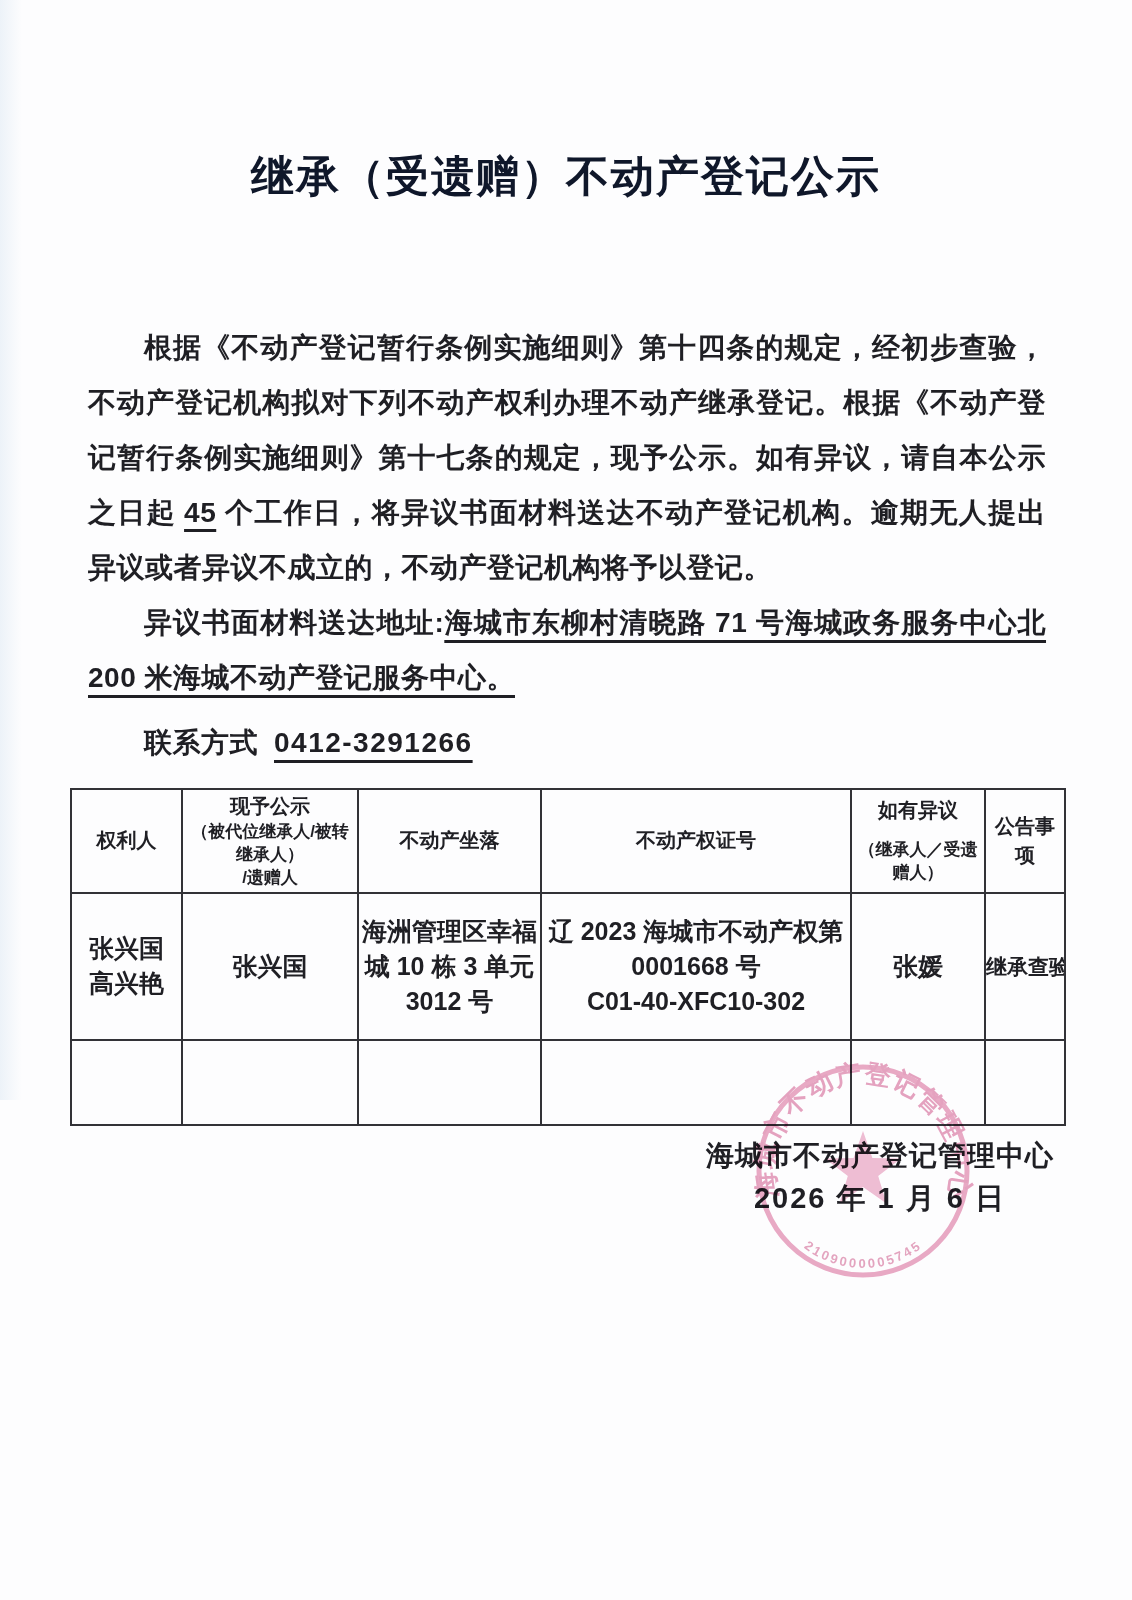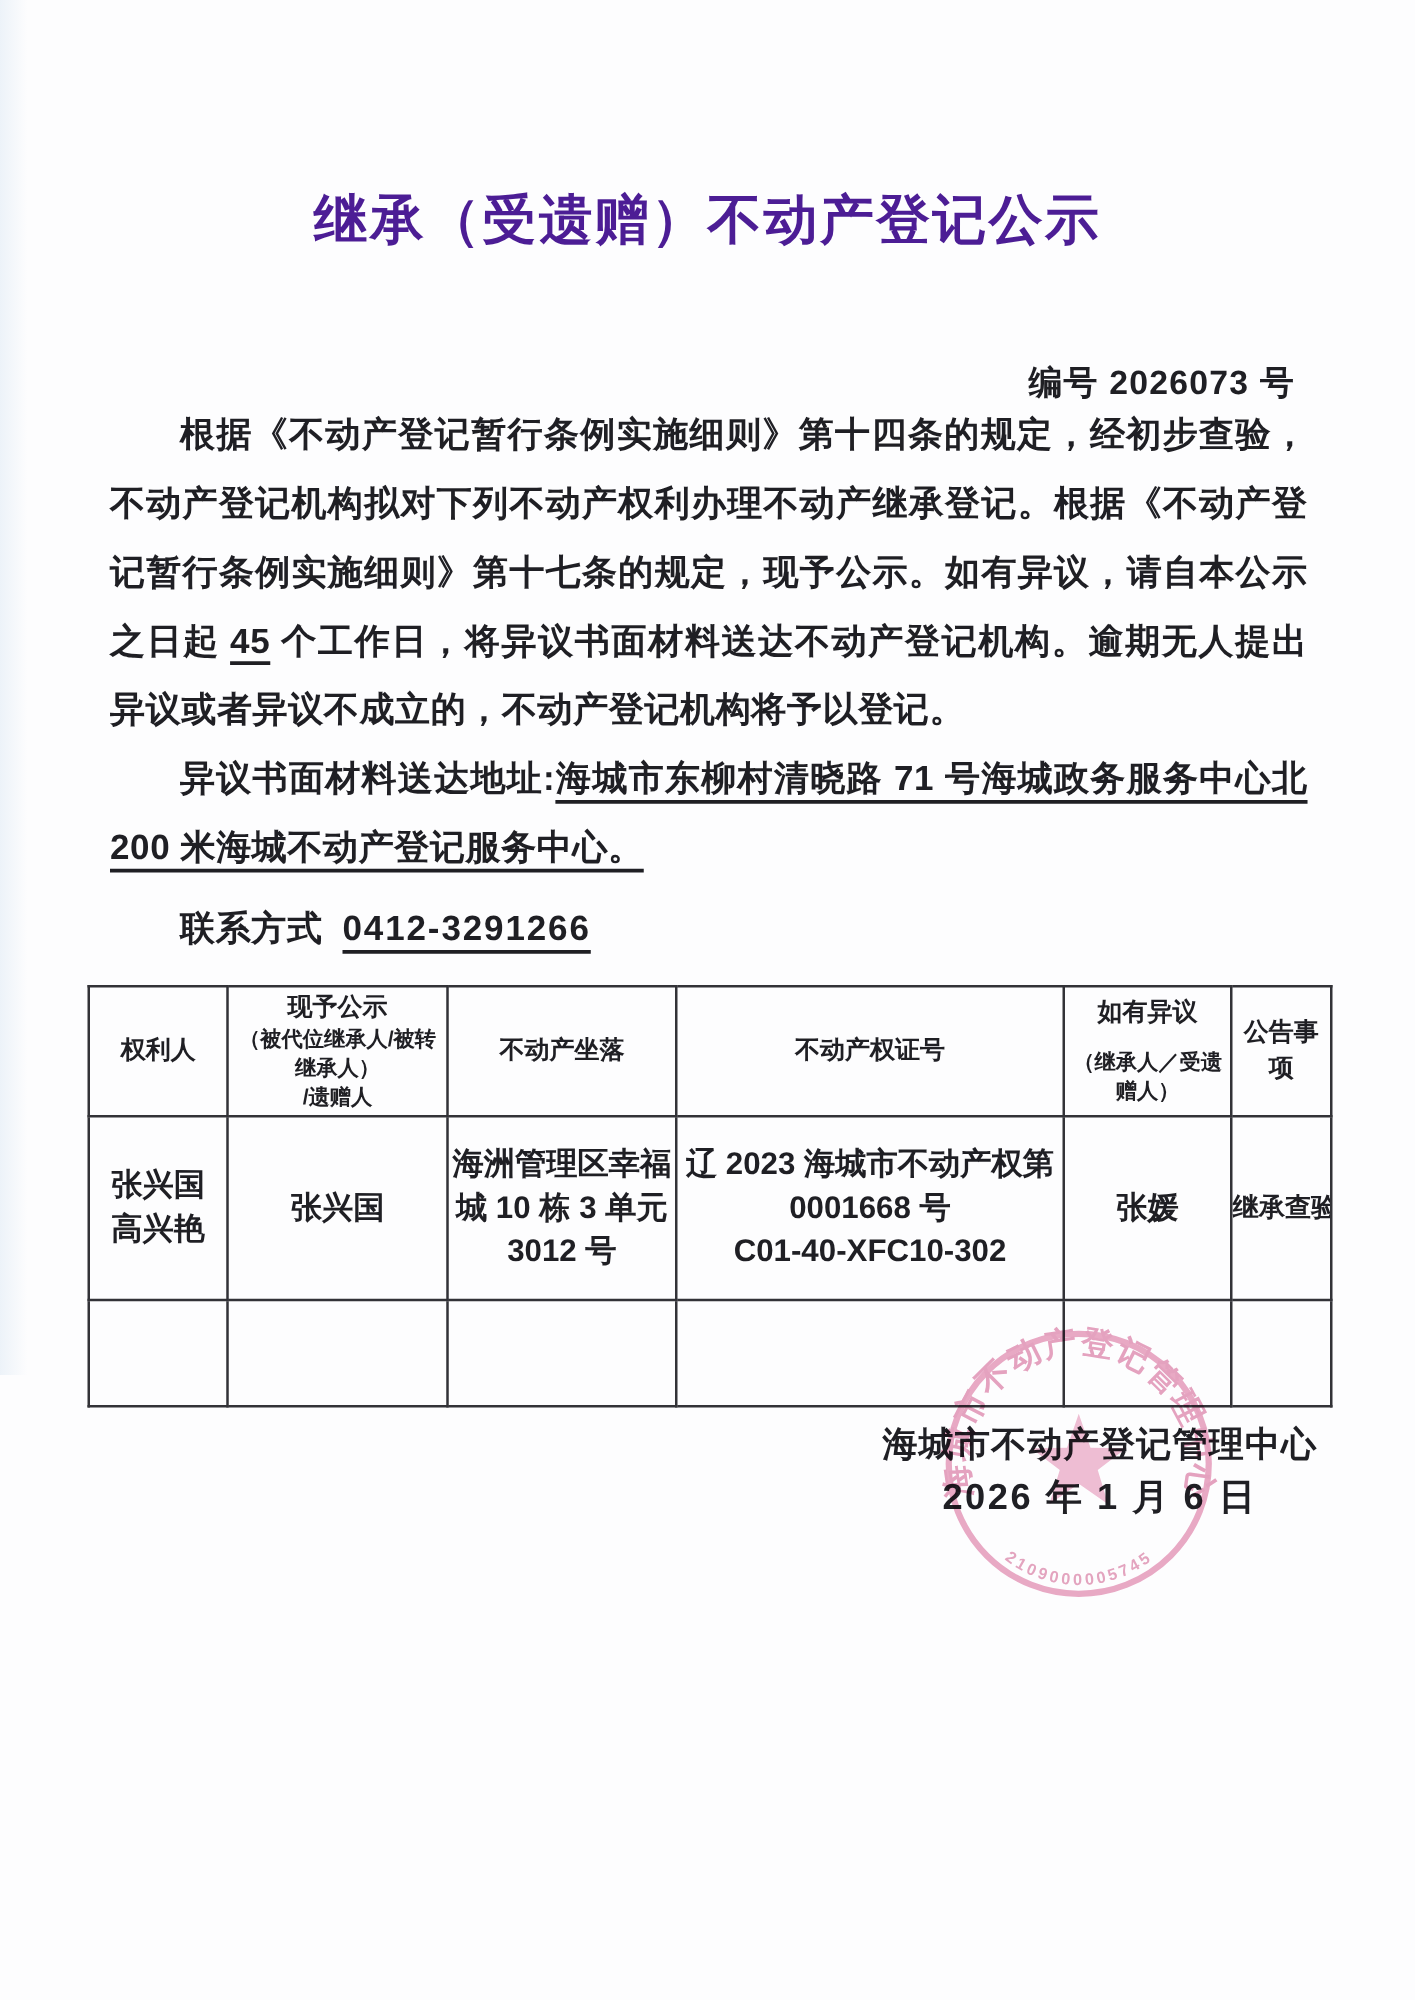--- a/index.html
+++ b/index.html
@@ -14,21 +14,21 @@
   }
   .scan-edge{
     position:absolute;left:0;top:0;width:22px;height:1100px;
     background:linear-gradient(to right,#dfeaf4,rgba(255,255,255,0));
     opacity:.55;
   }
   .title{
     position:absolute;top:150px;left:0;width:100%;
     margin:0;text-align:center;
     font-size:43px;line-height:52px;letter-spacing:2px;
-    font-weight:700;color:#4c1d95;
+    font-weight:700;color:#0f172a;
   }
   .doc-number{
     position:absolute;top:288px;left:0;width:100%;
     box-sizing:border-box;padding-right:96px;
     text-align:right;font-size:27px;letter-spacing:1px;
   }
   .content{
     position:absolute;top:320px;left:88px;width:958px;
     font-size:28px;line-height:55px;
   }
@@ -90,21 +90,20 @@
   }
 </style>
 </head>
 <body>
 
 <div class="page">
   <div class="scan-edge"></div>
 
   <h1 class="title">继承（受遗赠）不动产登记公示</h1>
 
-  <div class="doc-number">编号 2026073 号</div>
 
   <div class="content">
     <p class="para"><span>根据《不动产登记暂行条例实施细则》第十四条的规定，经初步查验，不动产登记机构拟对下列不动产权利办理不动产继承登记。根据《不动产登记暂行条例实施细则》第十七条的规定，现予公示。如有异议，请自本公示之日起</span><span class="days">45</span><span>个工作日，将异议书面材料送达不动产登记机构。逾期无人提出异议或者异议不成立的，不动产登记机构将予以登记。</span></p>
     <p class="para"><span>异议书面材料送达地址:</span><span class="addr">海城市东柳村清晓路 71 号海城政务服务中心北 200 米海城不动产登记服务中心。</span></p>
     <p class="para contact"><span>联系方式</span><span class="phone">0412-3291266</span></p>
   </div>
 
   <table class="reg-table">
     <colgroup>
       <col style="width:111px">

